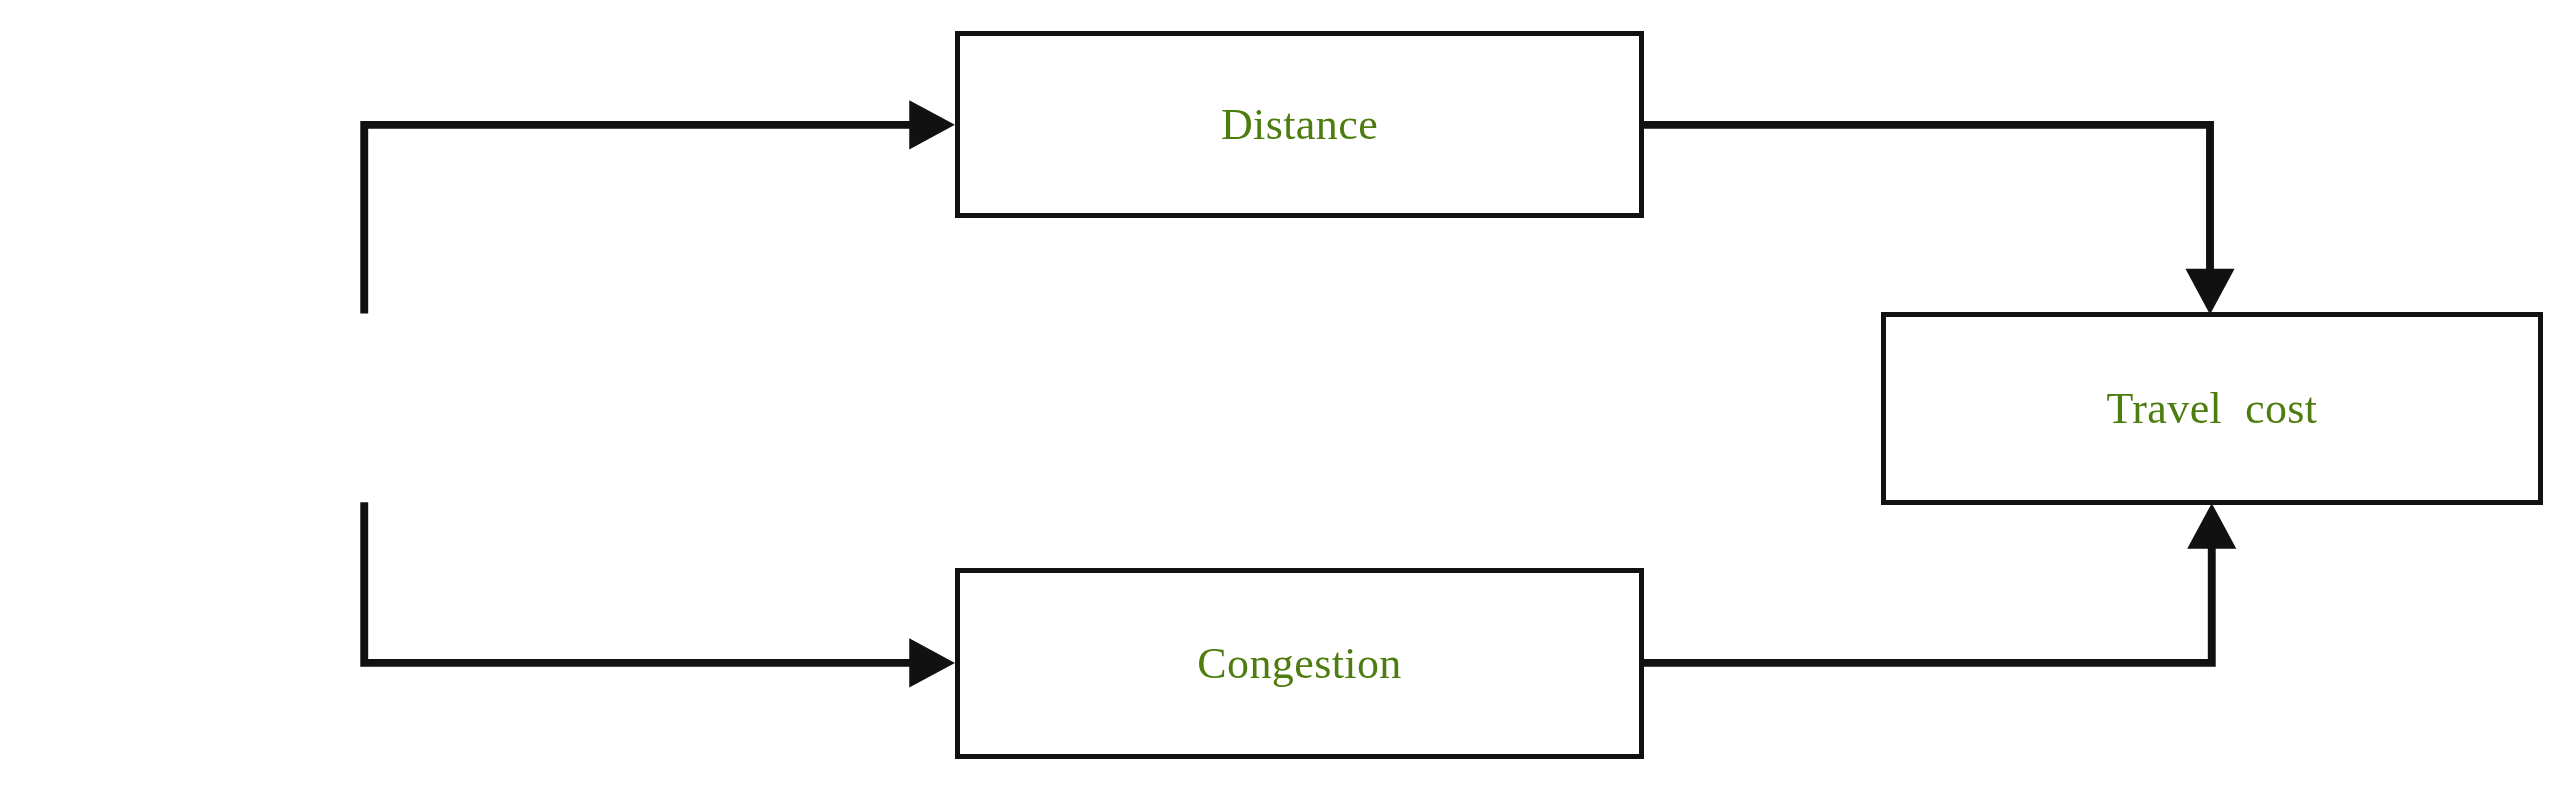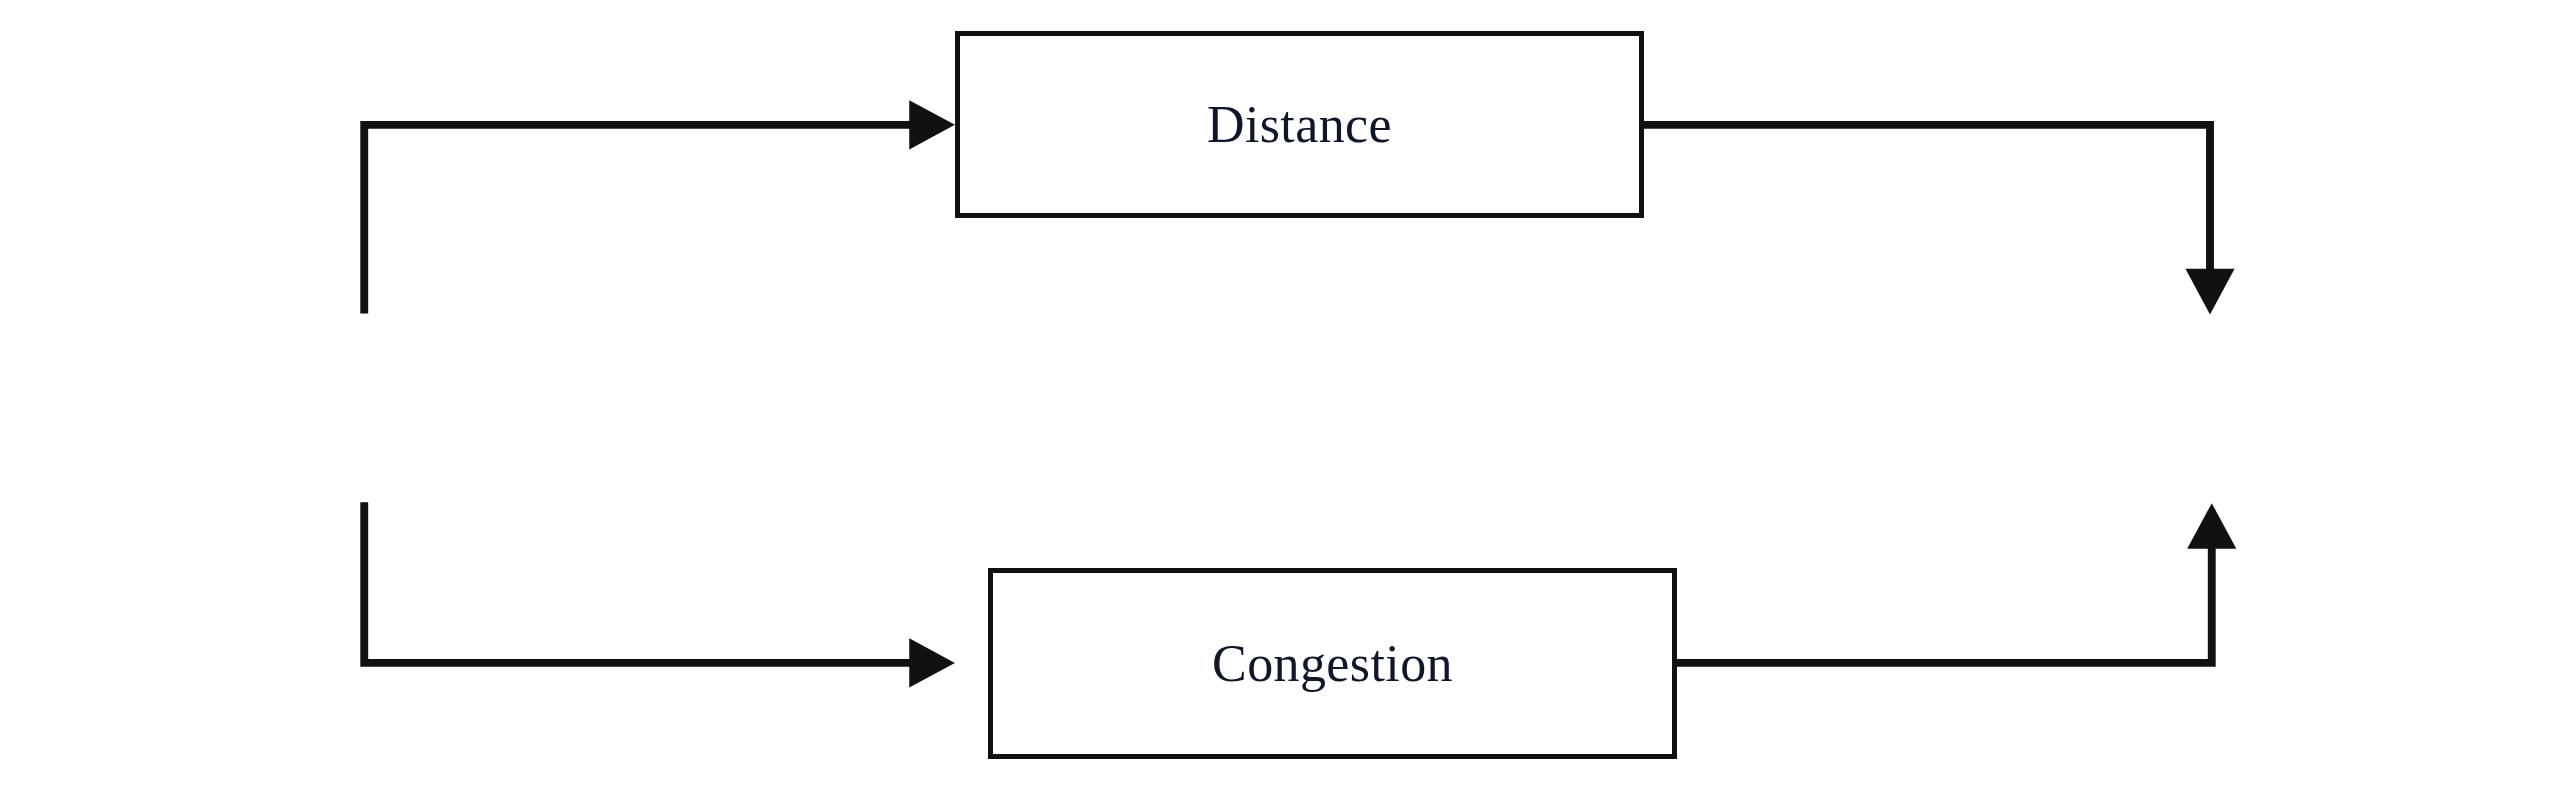--- a/index.html
+++ b/index.html
@@ -29,30 +29,30 @@
     box-sizing: border-box;
     background: #ffffff;
     border: 5.3px solid #111111;
     display: flex;
     align-items: center;
     justify-content: center;
     z-index: 3;
   }
   .node-label {
     font-family: "Liberation Serif", "DejaVu Serif", serif;
-    font-size: 52px;
+    font-size: 44px;
     line-height: 1;
-    color: #0f172a;
+    color: #4d7c0f;
     white-space: pre;
     letter-spacing: 0.4px;
   }
   
   #node-city-size   { left: 32px;   top: 313px; width: 664px; height: 189px; }
   #node-distance    { left: 955px; top: 31px;  width: 689px; height: 187px; }
-  #node-congestion  { left: 988px; top: 568px; width: 689px; height: 191px; }
+  #node-congestion  { left: 955px; top: 568px; width: 689px; height: 191px; }
   #node-travel-cost { left: 1881px; top: 312px; width: 662px; height: 193px; }
 </style>
 </head>
 <body>
 
 <div id="canvas">
 
   <svg id="diagram-svg" viewBox="0 0 2935 895">
 
     <g>
@@ -79,15 +79,18 @@
 
 
   <div class="node-box" id="node-distance">
     <span class="node-label">Distance</span>
   </div>
 
   <div class="node-box" id="node-congestion">
     <span class="node-label">Congestion</span>
   </div>
 
+  <div class="node-box" id="node-travel-cost">
+    <span class="node-label">Travel  cost</span>
+  </div>
 
 </div>
 
 
 </body></html>

